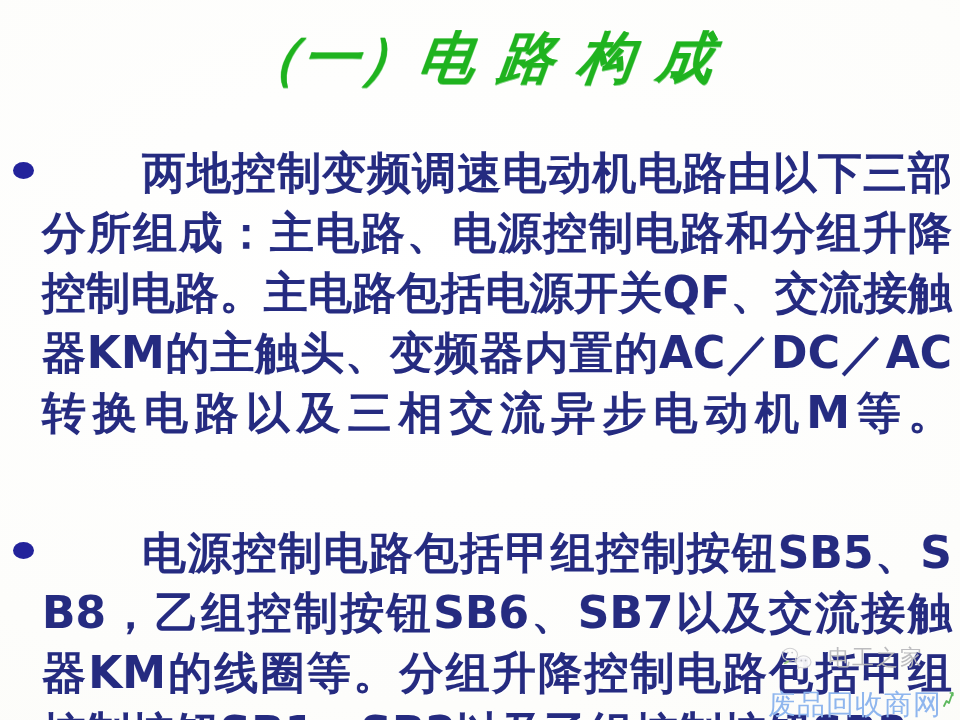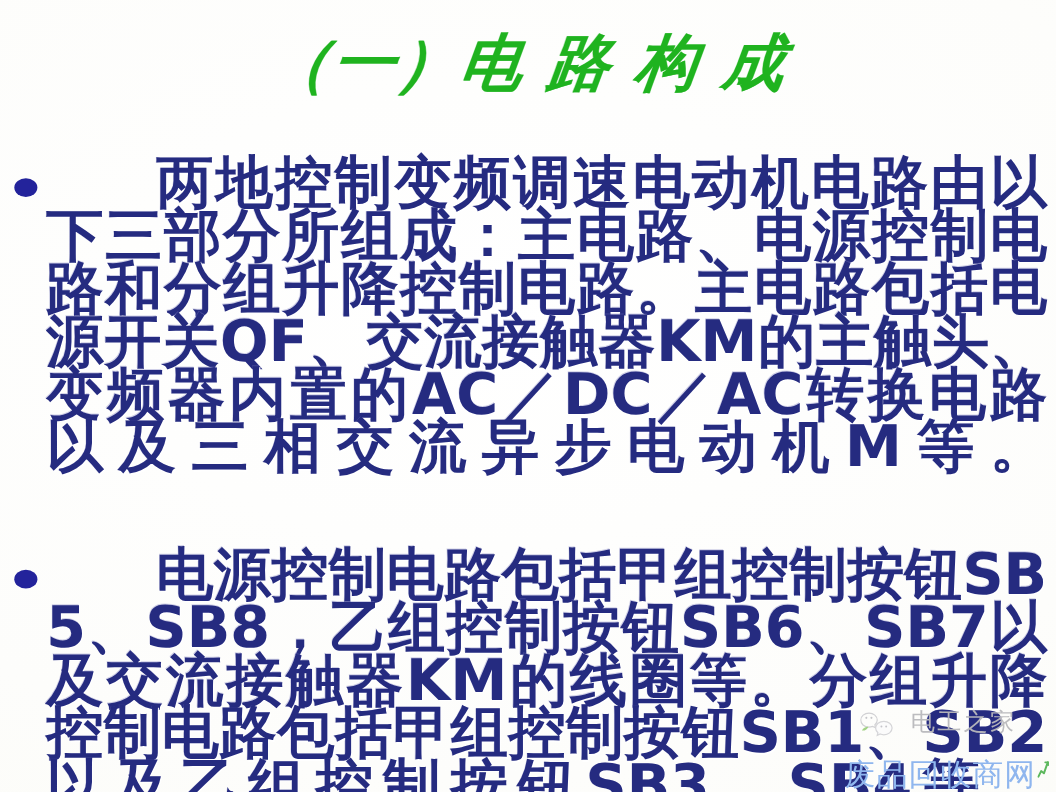--- a/index.html
+++ b/index.html
@@ -77,22 +77,22 @@
     border-radius: 50%;
     background: #23239b;
     box-shadow: 0.5px 1px 1px rgba(255,255,255,0.8);
   }
 
   .bullet-text {
     display: block;
     margin: 0;
     padding: 0 8px 0 42px;
     color: #252b80;
-    font-size: 52px;
-    line-height: 48px;
+    font-size: 44px;
+    line-height: 60px;
     font-weight: bold;
     letter-spacing: 0px;
     text-indent: 100px;
     text-align: justify;
     text-justify: inter-character;
     font-family: "DejaVu Sans", "Liberation Sans", sans-serif;
     text-shadow:
        1px 1px 0.5px rgba(255,255,255,0.92),
       -0.5px -0.5px 0.5px rgba(120,120,190,0.35);
     word-break: break-all;

